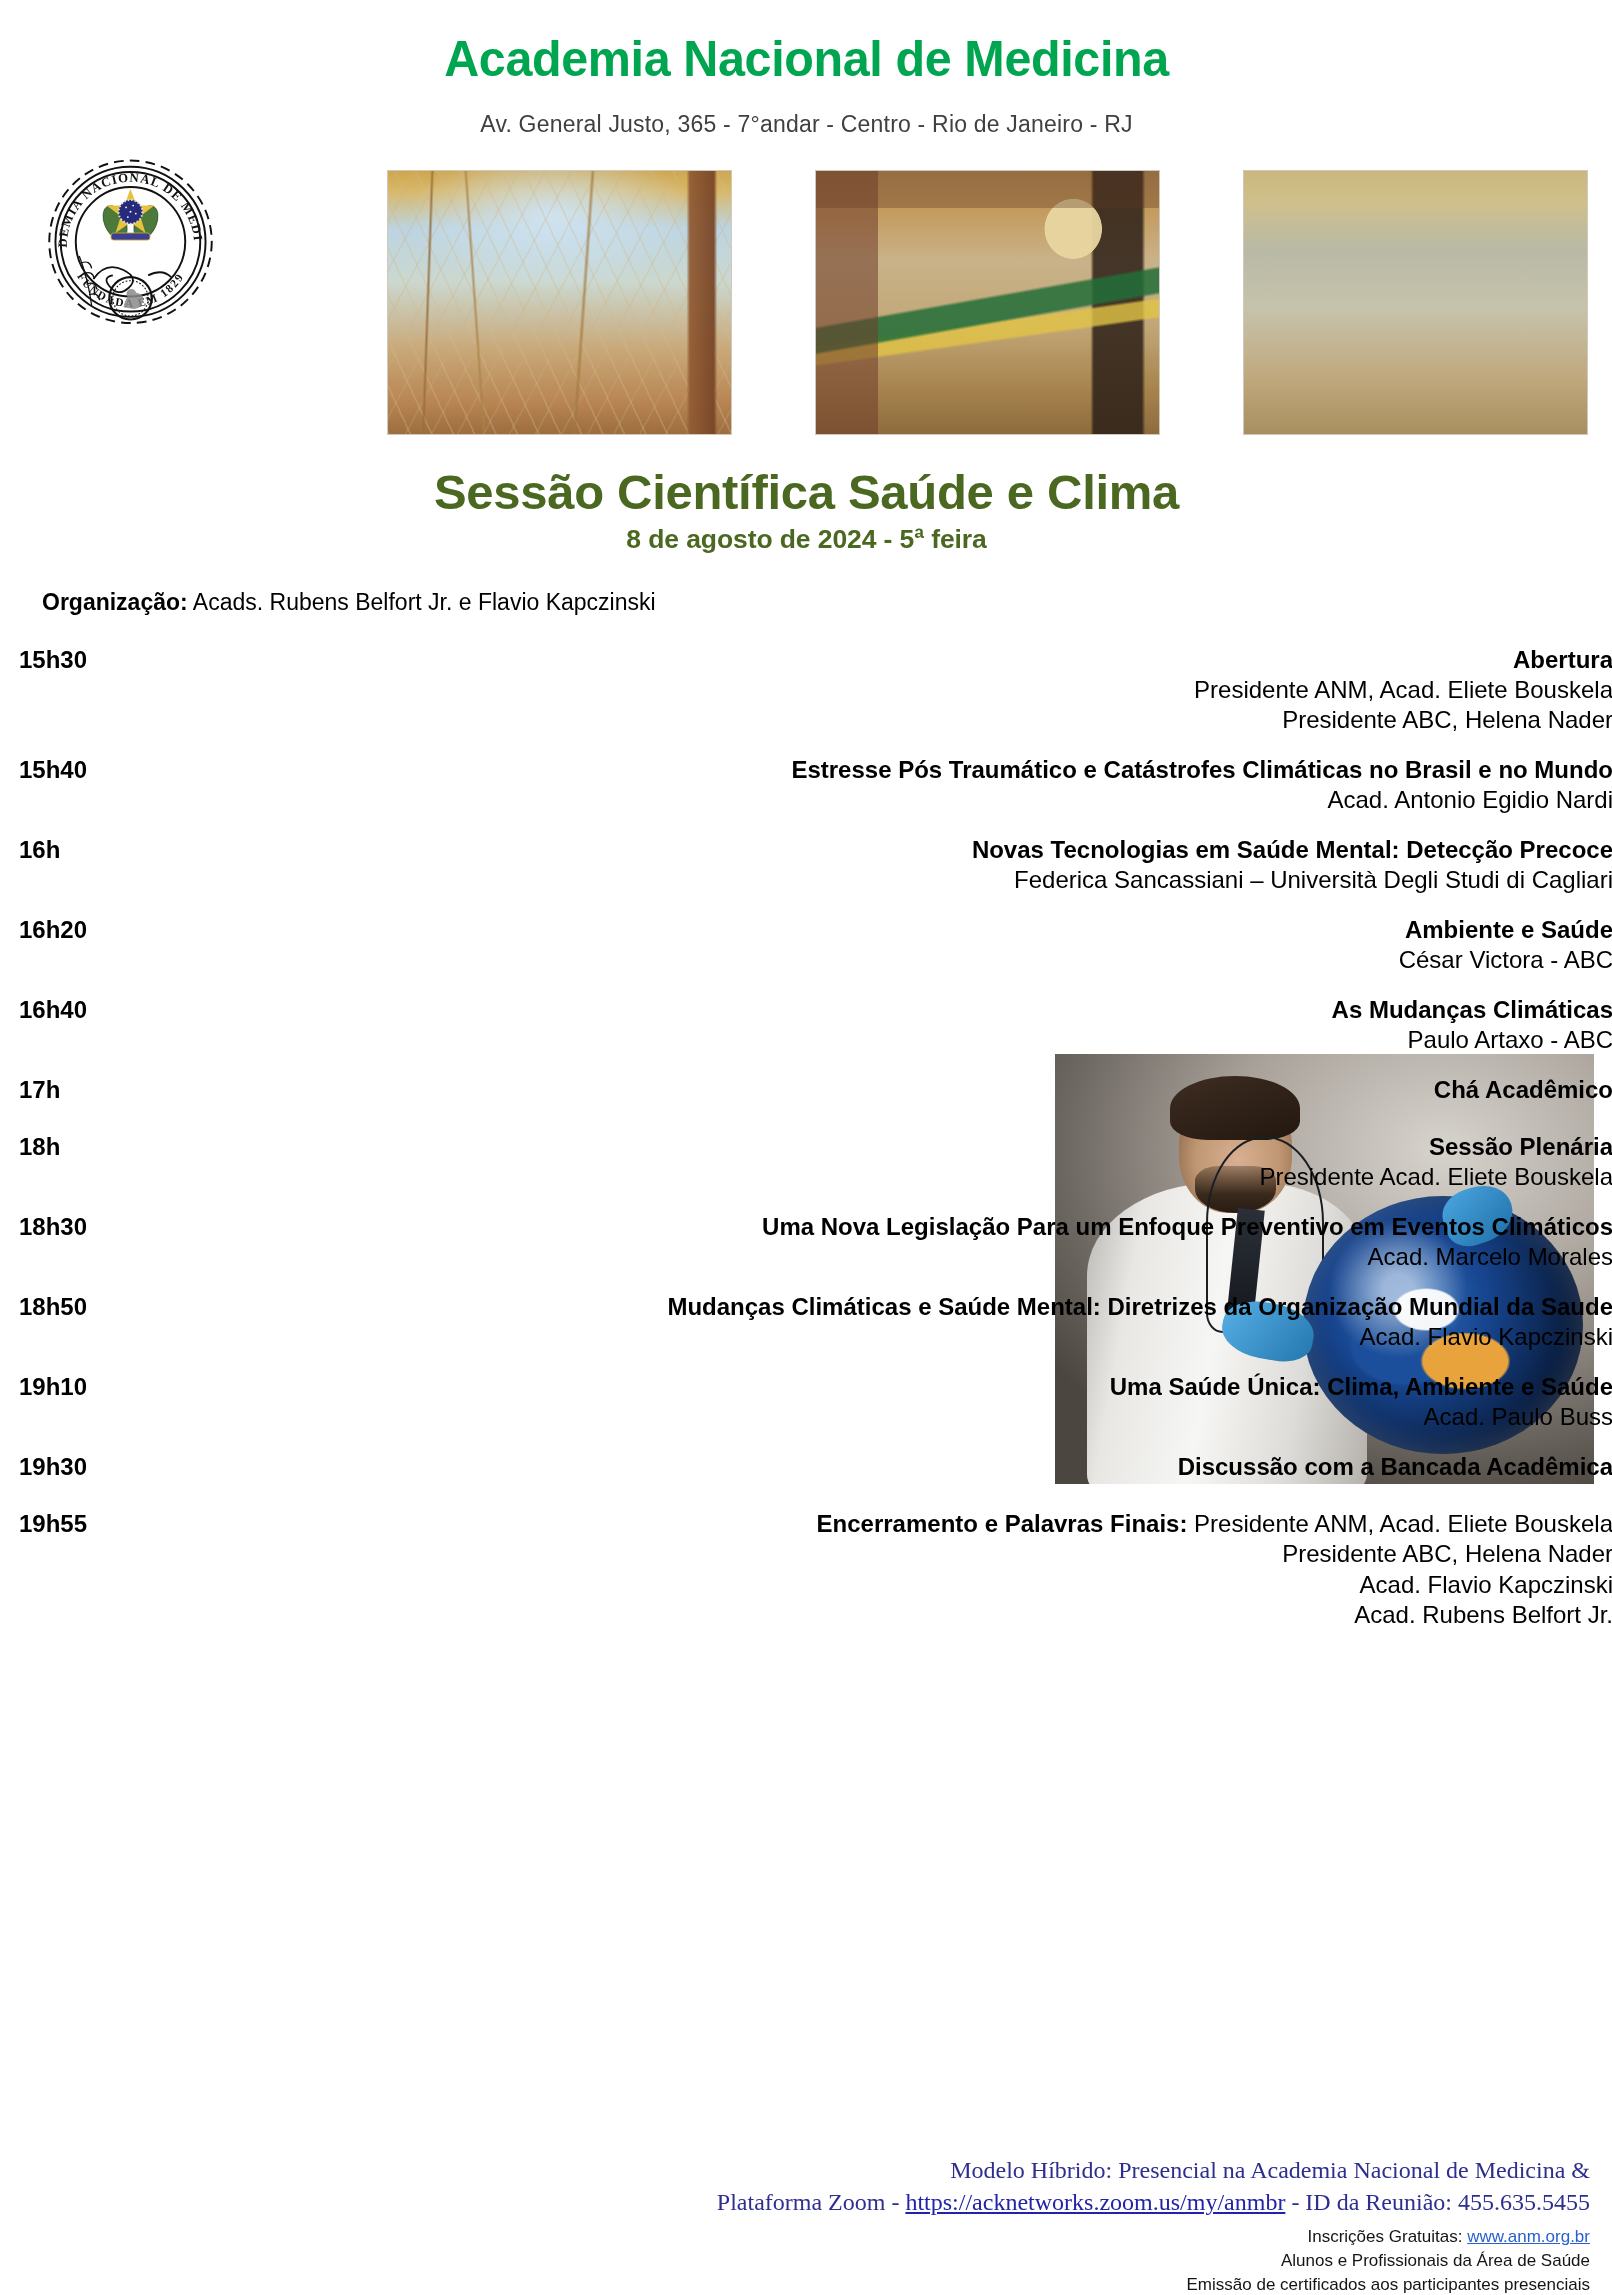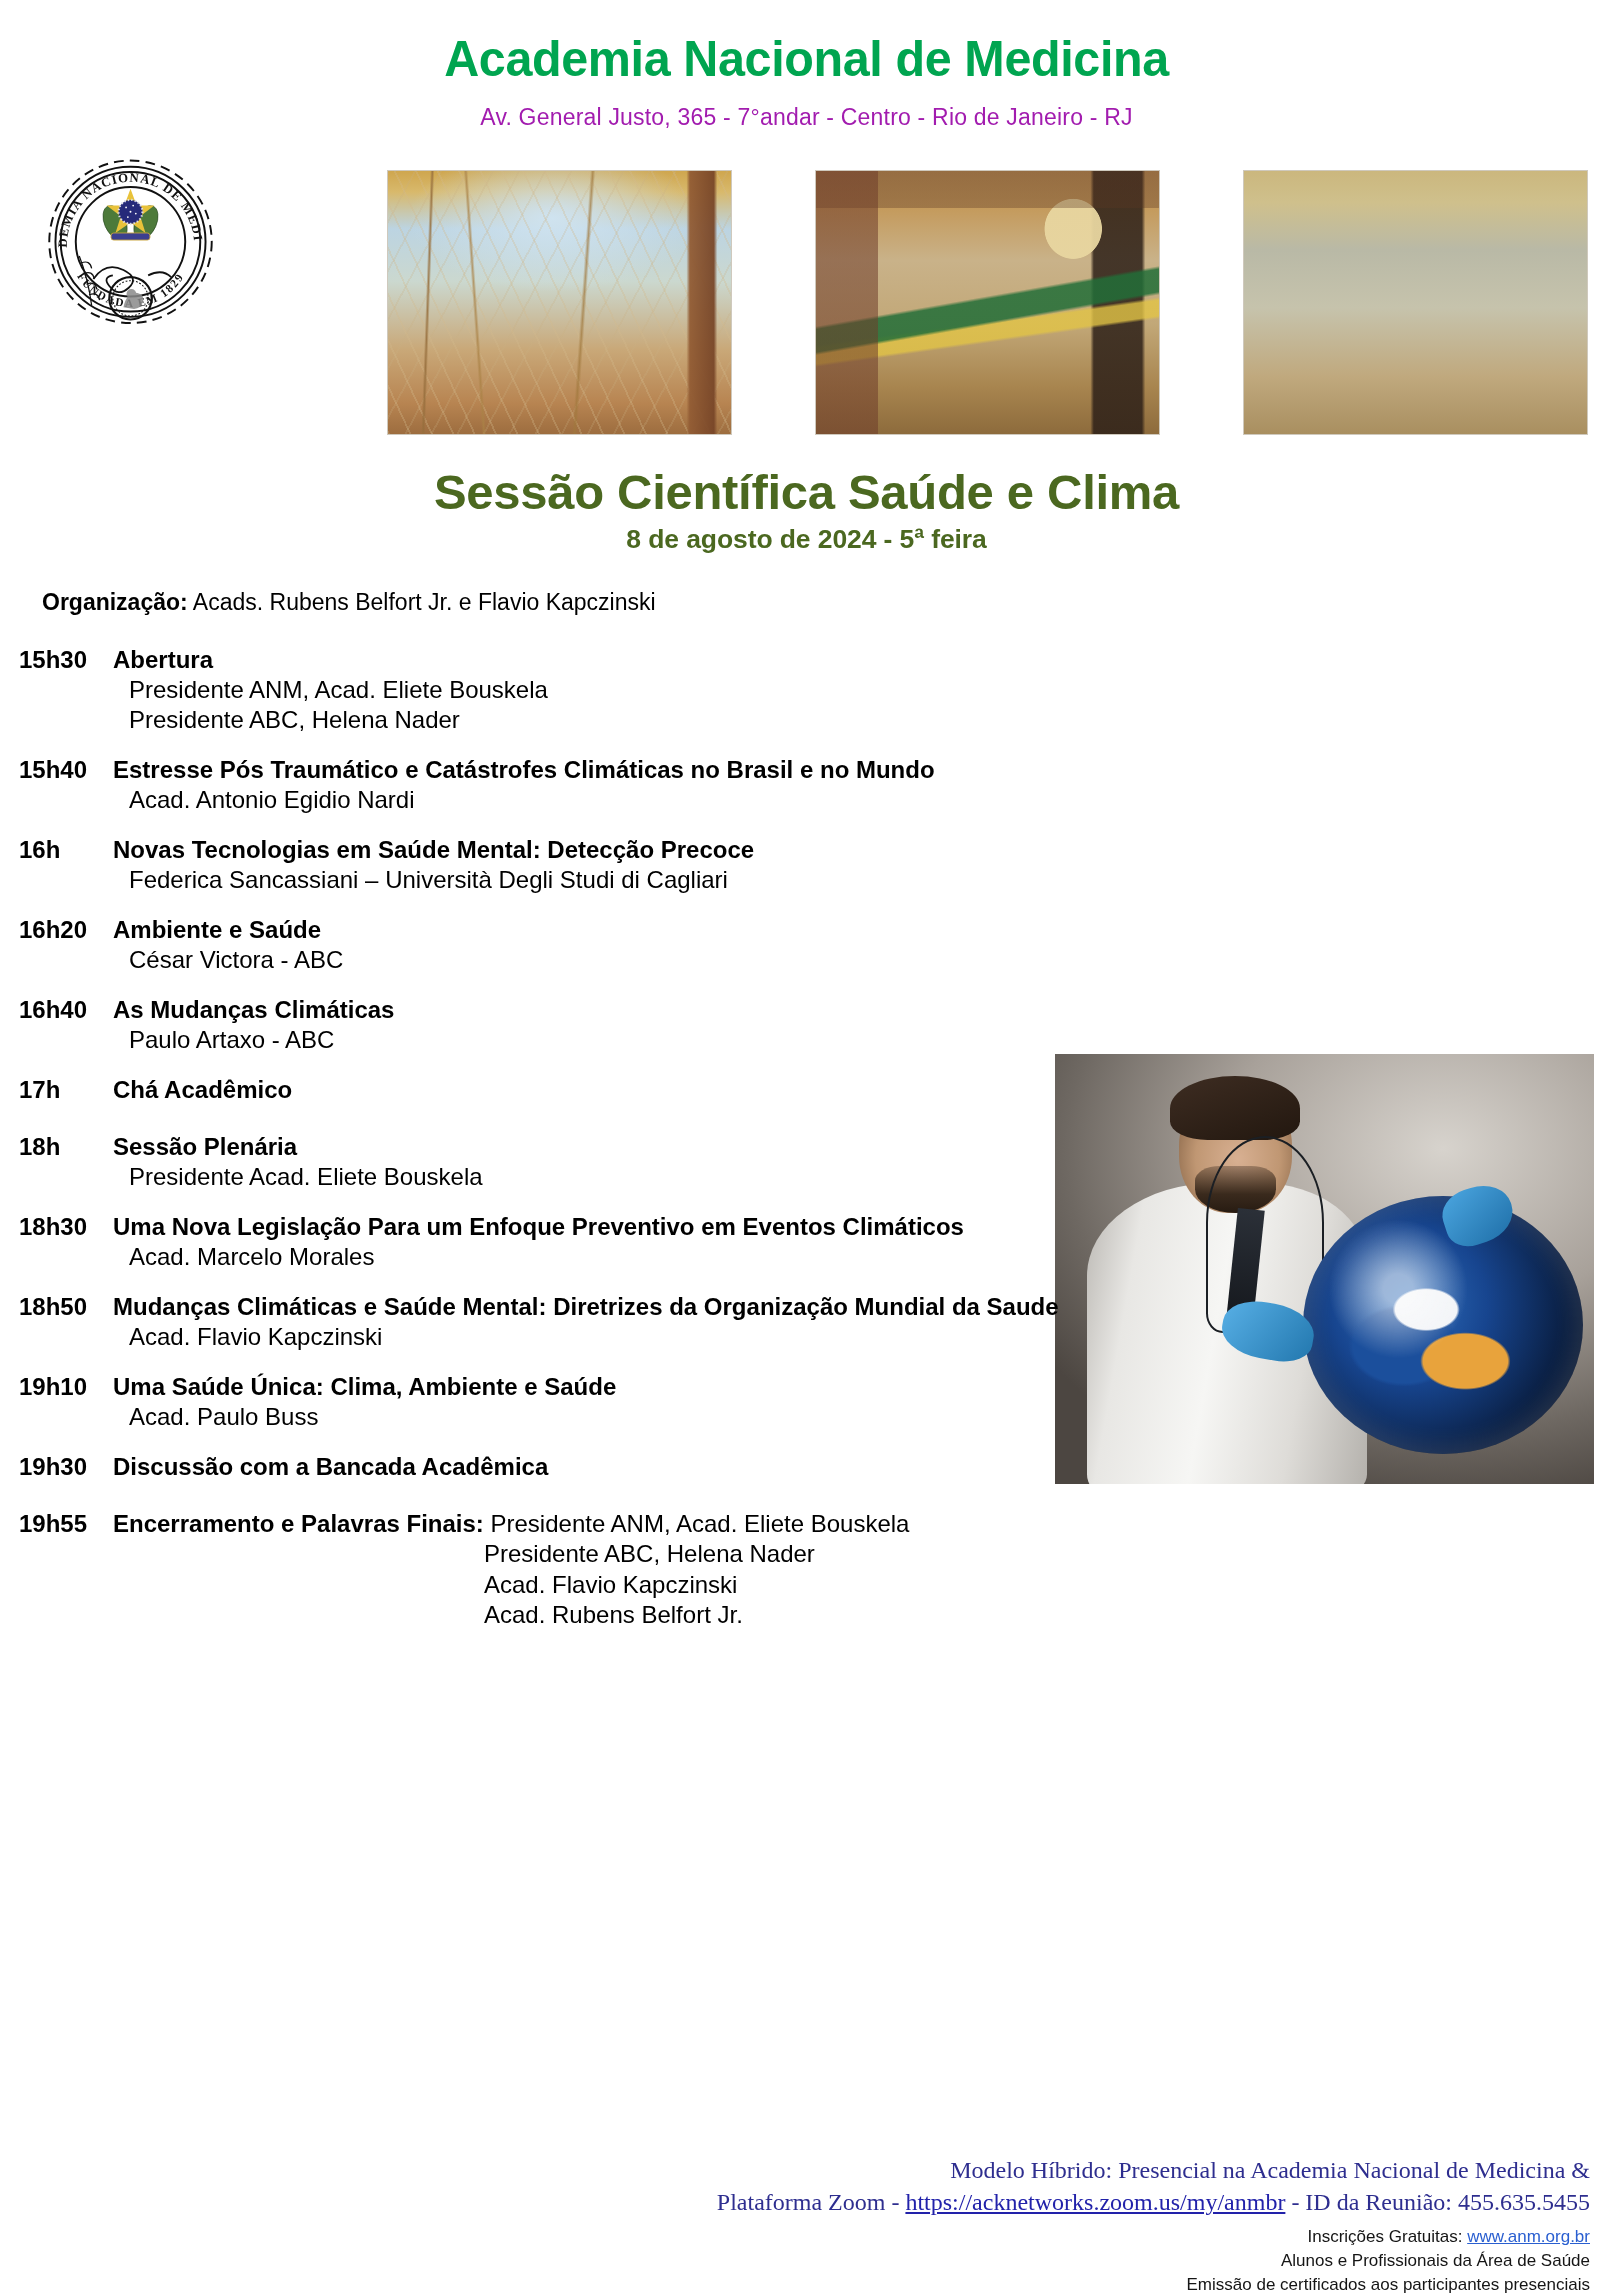--- a/index.html
+++ b/index.html
@@ -23,22 +23,22 @@
     font-weight: bold;
     color: #00a550;
     letter-spacing: -0.4px;
     padding-top: 34px;
     line-height: 1;
     transform: scaleX(0.97);
   }
   .org-address {
     text-align: center;
     font-size: 23px;
-    color: #a21caf;
-    margin-top: 20px;
+    color: #404040;
+    margin-top: 27px;
     letter-spacing: 0.2px;
   }
 
   
   .emblem {
     position: absolute;
     left: 42px;
     top: 150px;
     width: 177px;
     height: 181px;
@@ -201,21 +201,21 @@
   .program { margin: 30px 0 0 0; position: relative; z-index: 2; }
   .prog-item { display: flex; margin-bottom: 21px; }
   .prog-time {
     width: 113px;
     flex: 0 0 113px;
     padding-left: 19px;
     font-size: 24px;
     font-weight: bold;
     white-space: nowrap;
   }
-  .prog-body { flex: 1; }
+  .prog-body { flex: 1; text-align: right; }
   .prog-title {
     font-size: 24px;
     font-weight: bold;
     line-height: 1.18;
   }
   .prog-title .plain { font-weight: normal; }
   .prog-sub {
     font-size: 24px;
     font-weight: normal;
     line-height: 1.2;

